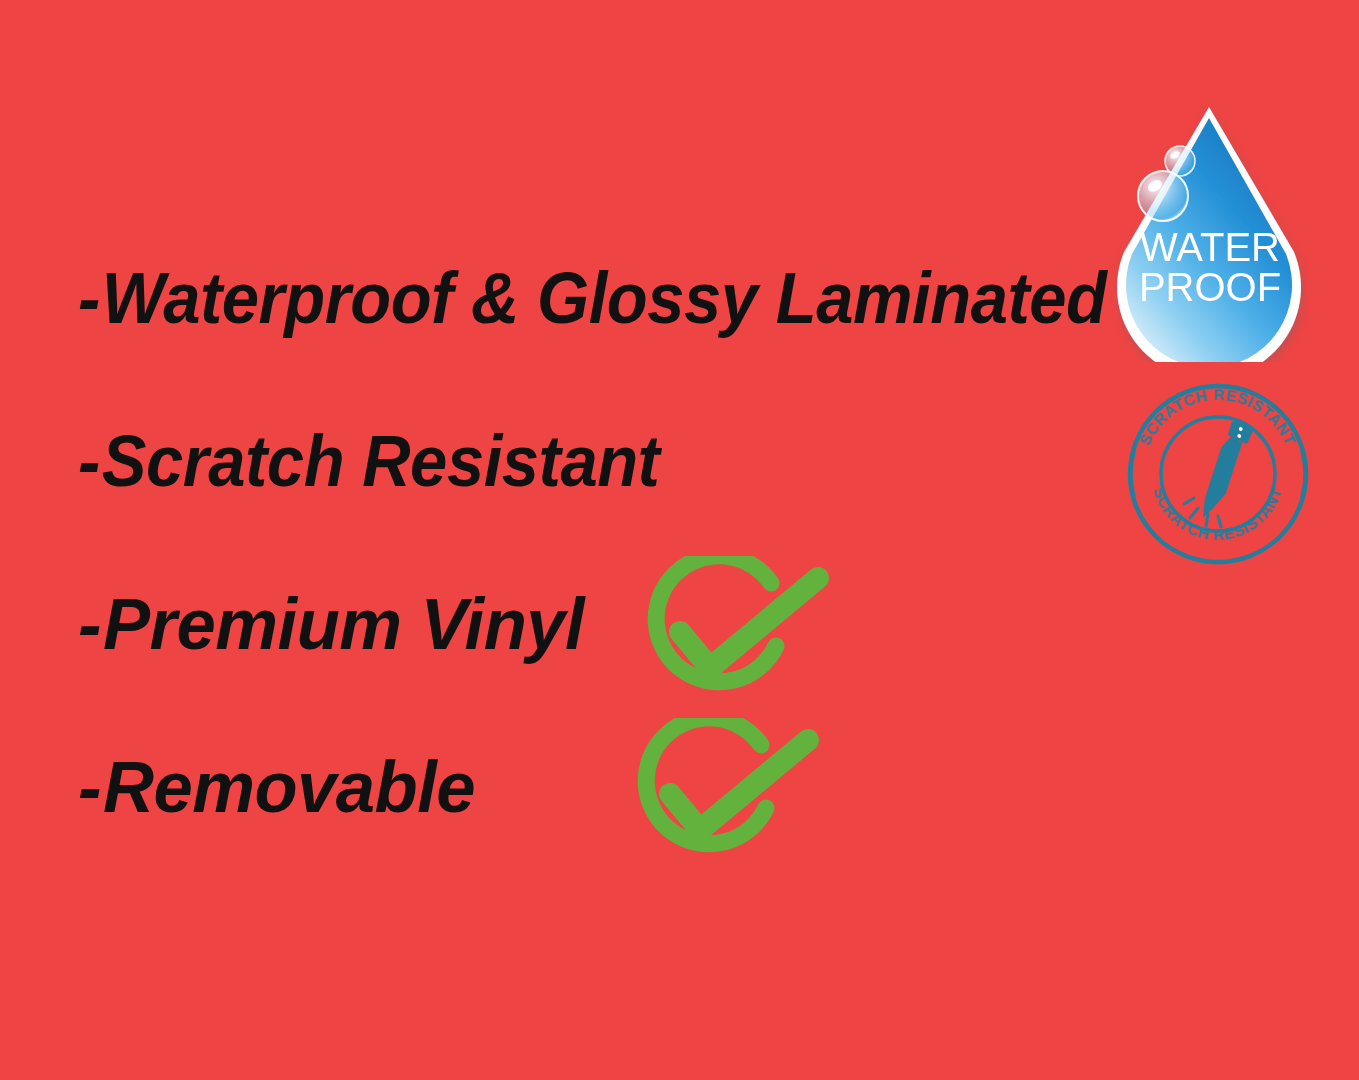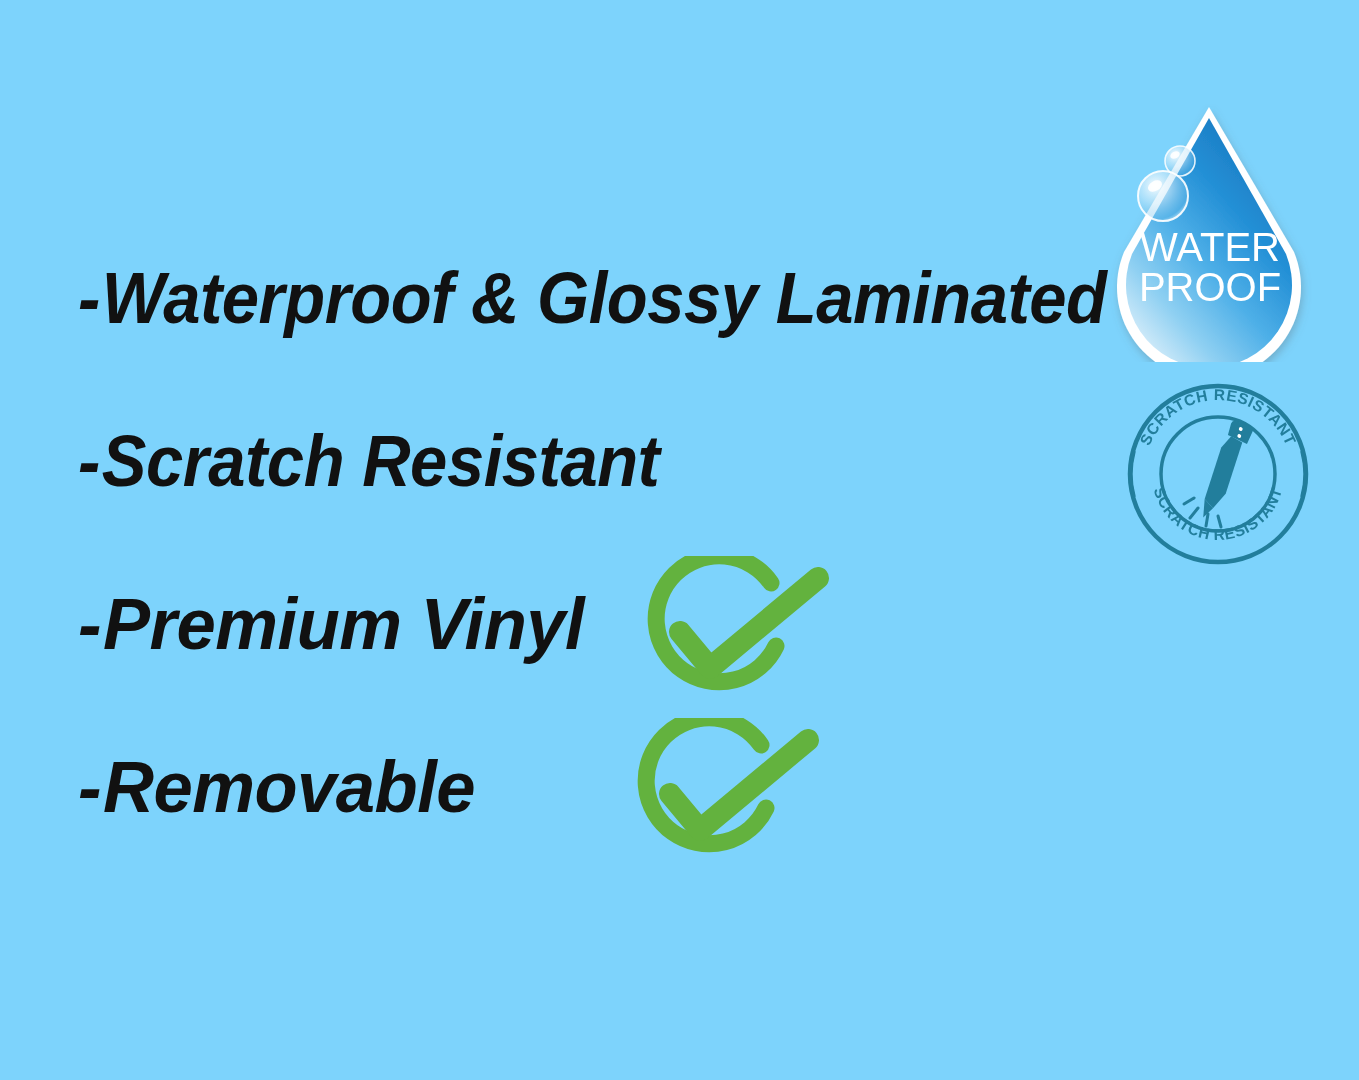--- a/index.html
+++ b/index.html
@@ -4,21 +4,21 @@
 <style>
   html, body {
     margin: 0;
     padding: 0;
     background: #ffffff;
   }
   #canvas {
     position: relative;
     width: 1359px;
     height: 1080px;
-    background: #7dd3fc;
+    background: #ef4444;
     overflow: hidden;
     font-family: "Liberation Sans", sans-serif;
   }
 
   
   .feature-line {
     position: absolute;
     left: 78px;
     white-space: nowrap;
     color: #111111;

